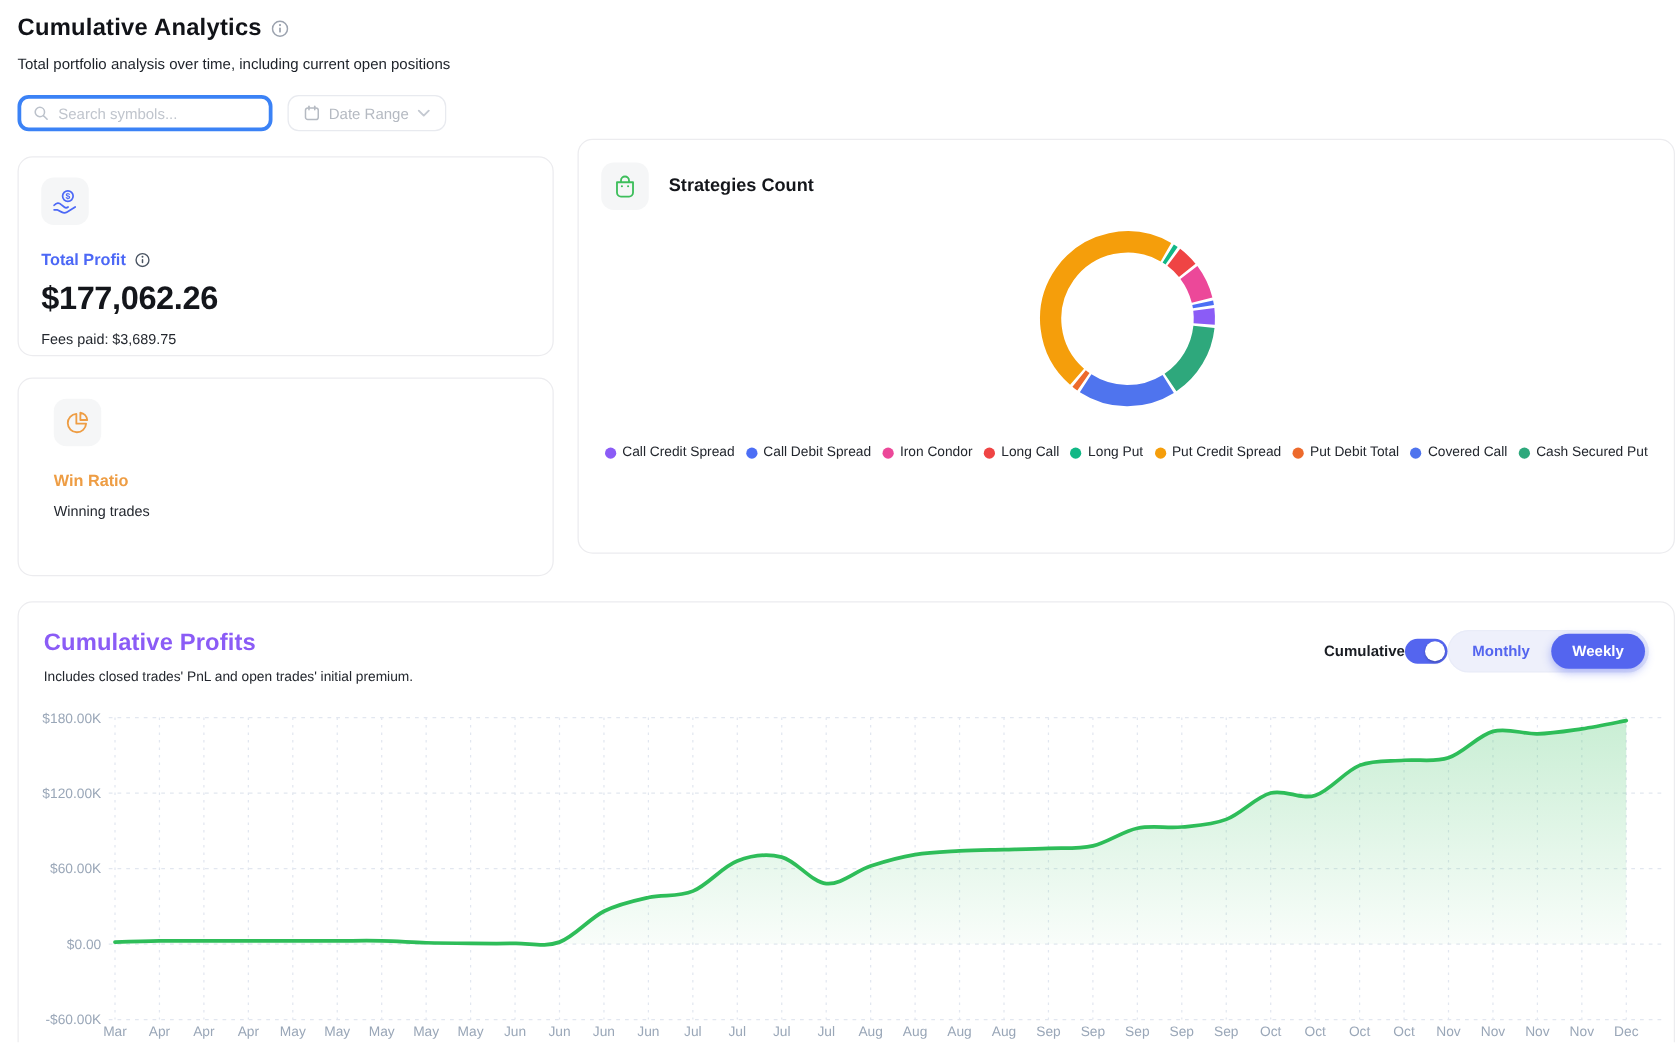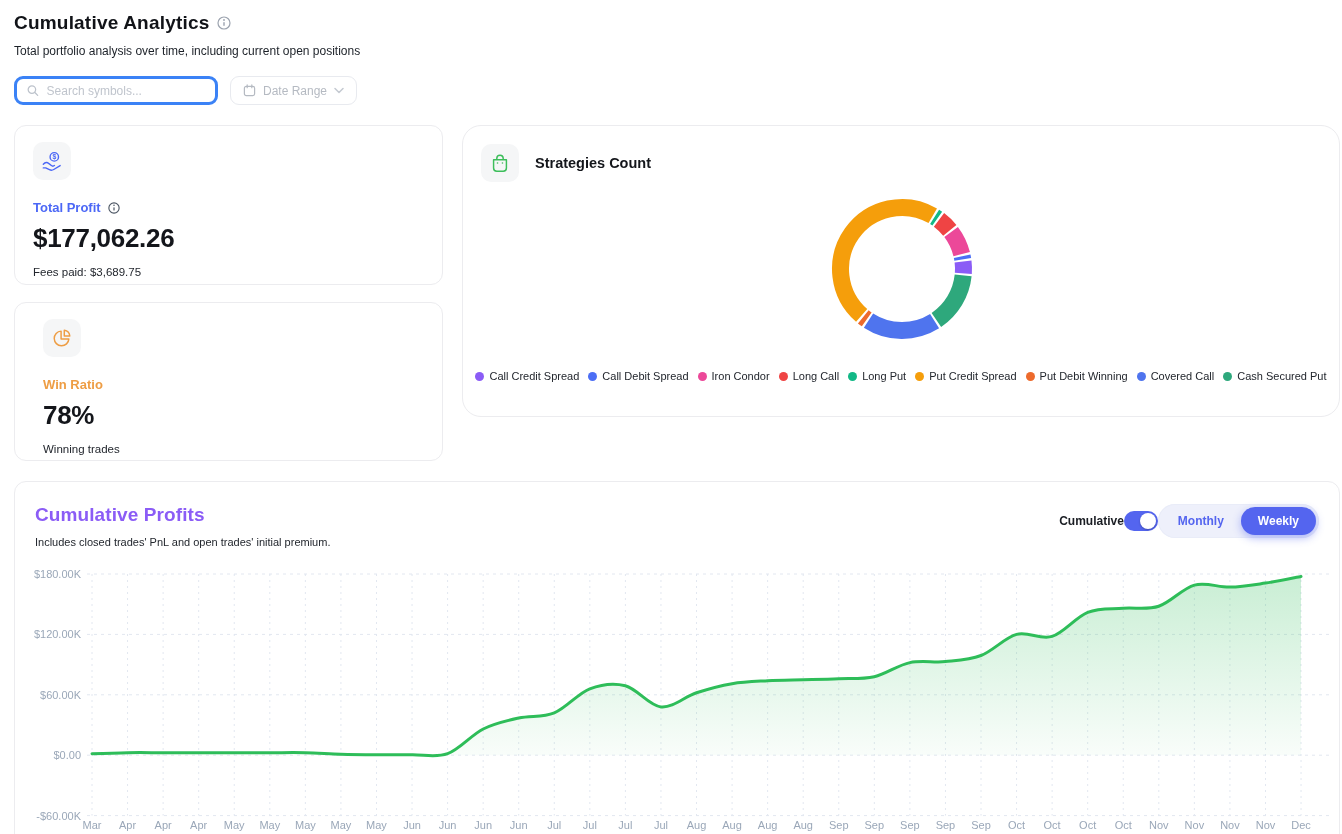--- a/index.html
+++ b/index.html
@@ -18,21 +18,21 @@
   .search-box input { border:none; outline:none; width:100%; font-size:12px; color:#39404a;
     font-family:"Liberation Sans", sans-serif; background:transparent; }
   .search-box input::placeholder { color:#c0c5cd; }
   .date-range-btn { display:flex; align-items:center; gap:7px; height:29px; padding:0 12px;
     border:1px solid #e8eaef; border-radius:9px; background:#fff; font-size:12px; color:#b5bac2; cursor:pointer; }
 
   
   .card { position:absolute; background:#fff; border:1px solid #ececef; border-radius:12px; }
   .card-total-profit { left:14px; top:125px; width:429px; height:160px; padding:16px 18px; }
   .card-win-ratio   { left:14px; top:302px; width:429px; height:159px; padding:16px 28px; }
-  .card-strategies  { left:462px; top:125px; width:878px; height:292px;border-radius:19px; }
+  .card-strategies  { left:462px; top:111px; width:878px; height:332px; }
   .card-profits     { left:14px; top:481px; width:1326px; height:420px; }
 
   .icon-tile { width:38px; height:38px; border-radius:10px; background:#f5f6f7;
     display:flex; align-items:center; justify-content:center; }
   .stat-label-row { display:flex; align-items:center; gap:7px; margin-top:20px; }
   .stat-label { font-size:13px; font-weight:bold; }
   .stat-label.blue { color:#4c68f6; }
   .stat-label.orange { color:#ee9d44; }
   .stat-value { margin-top:8px; font-size:26px; font-weight:bold; color:#14161b; letter-spacing:-.3px; }
   .stat-footnote { margin-top:12px; font-size:11.5px; color:#23272e; }
@@ -124,21 +124,20 @@
   <div class="card card-win-ratio">
     <div class="icon-tile">
       <svg width="22" height="22" viewBox="0 0 24 24">
         <path d="M11 4.5 A8 8 0 1 0 19.5 13 L11 13 Z" fill="none" stroke="#ee9d44" stroke-width="1.6" stroke-linejoin="round"></path>
         <path d="M14.5 3.5 A7 7 0 0 1 20.5 9.8 L14.5 9.8 Z" fill="none" stroke="#ee9d44" stroke-width="1.6" stroke-linejoin="round"></path>
       </svg>
     </div>
     <div class="stat-label-row">
       <span class="stat-label orange">Win Ratio</span>
     </div>
-    <div class="stat-value">78%</div>
     <div class="stat-footnote">Winning trades</div>
   </div>
 
   <div class="card card-strategies">
     <div class="strategies-header">
       <div class="icon-tile">
         <svg width="22" height="22" viewBox="0 0 24 24">
           <path d="M5 8.5 h14 v9 a3.5 3.5 0 0 1 -3.5 3.5 h-7 a3.5 3.5 0 0 1 -3.5 -3.5 Z" fill="none" stroke="#3dbe5b" stroke-width="1.6" stroke-linejoin="round"></path>
           <path d="M8.5 8 V7 a3.5 3.5 0 0 1 7 0 v1" fill="none" stroke="#3dbe5b" stroke-width="1.6" stroke-linecap="round"></path>
           <circle cx="9.3" cy="12" r="0.9" fill="#3dbe5b"></circle>
@@ -180,21 +179,21 @@
         <span class="legend-item">
           <span class="legend-dot" style="background: rgb(18, 184, 134);"></span>
           <span>Long Put</span>
         </span>
         <span class="legend-item">
           <span class="legend-dot" style="background: rgb(245, 158, 11);"></span>
           <span>Put Credit Spread</span>
         </span>
         <span class="legend-item">
           <span class="legend-dot" style="background: rgb(237, 106, 44);"></span>
-          <span>Put Debit Winning</span>
+          <span>Put Debit Total</span>
         </span>
         <span class="legend-item">
           <span class="legend-dot" style="background: rgb(79, 116, 238);"></span>
           <span>Covered Call</span>
         </span>
         <span class="legend-item">
           <span class="legend-dot" style="background: rgb(46, 168, 124);"></span>
           <span>Cash Secured Put</span>
         </span>
       </div>

